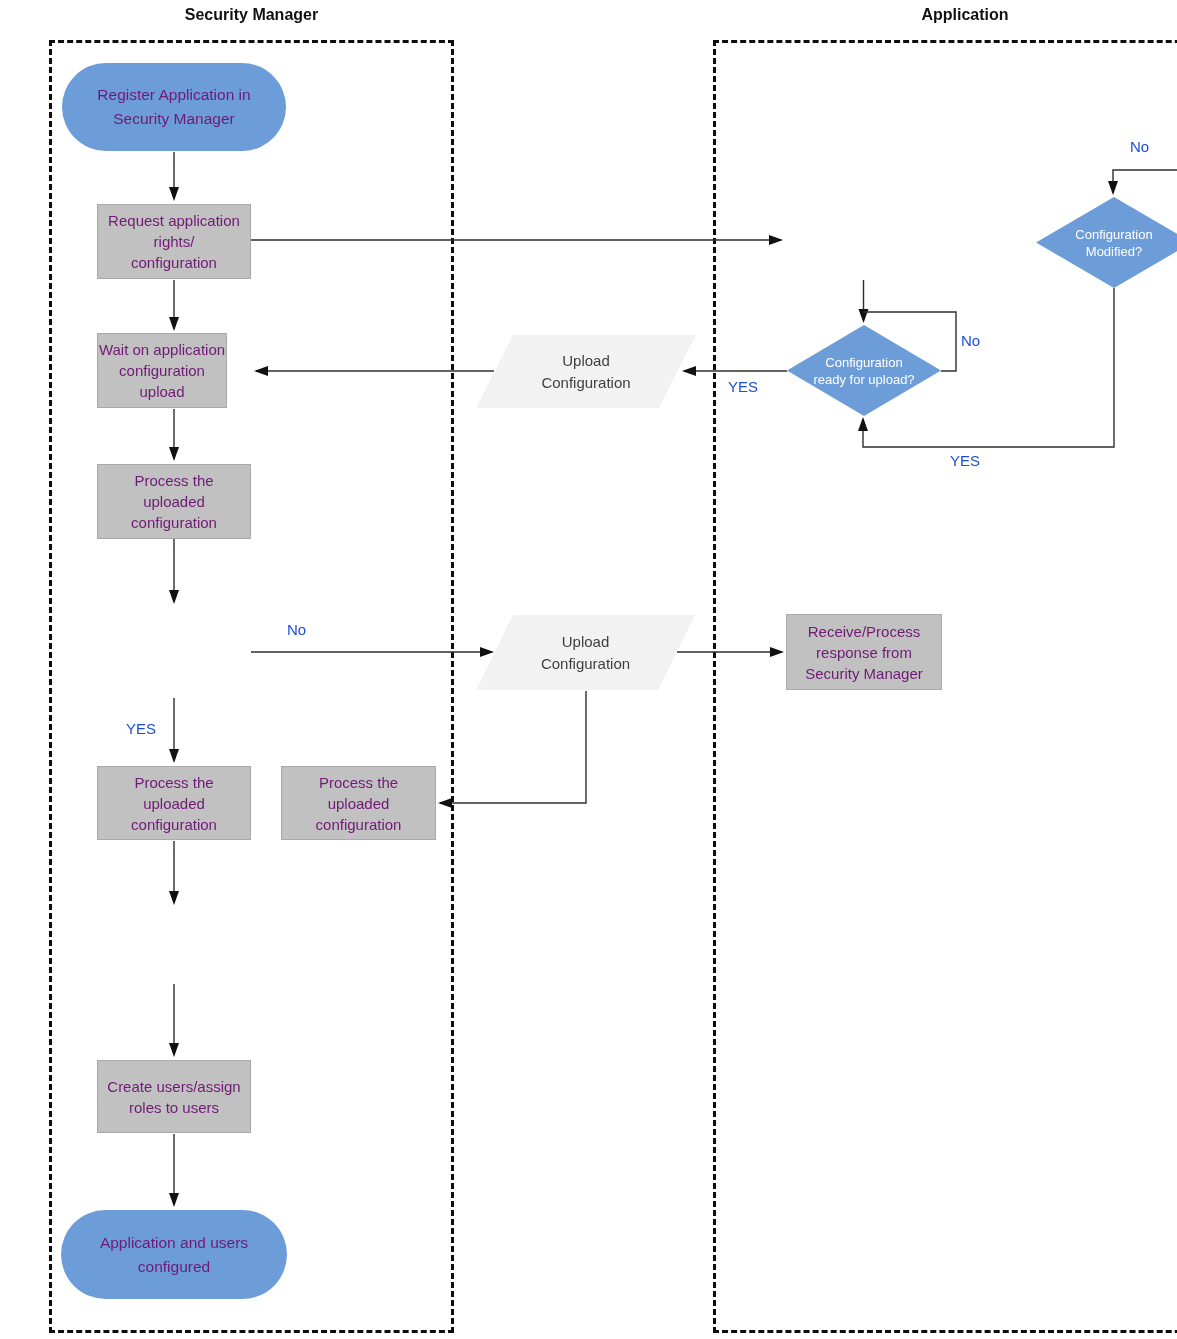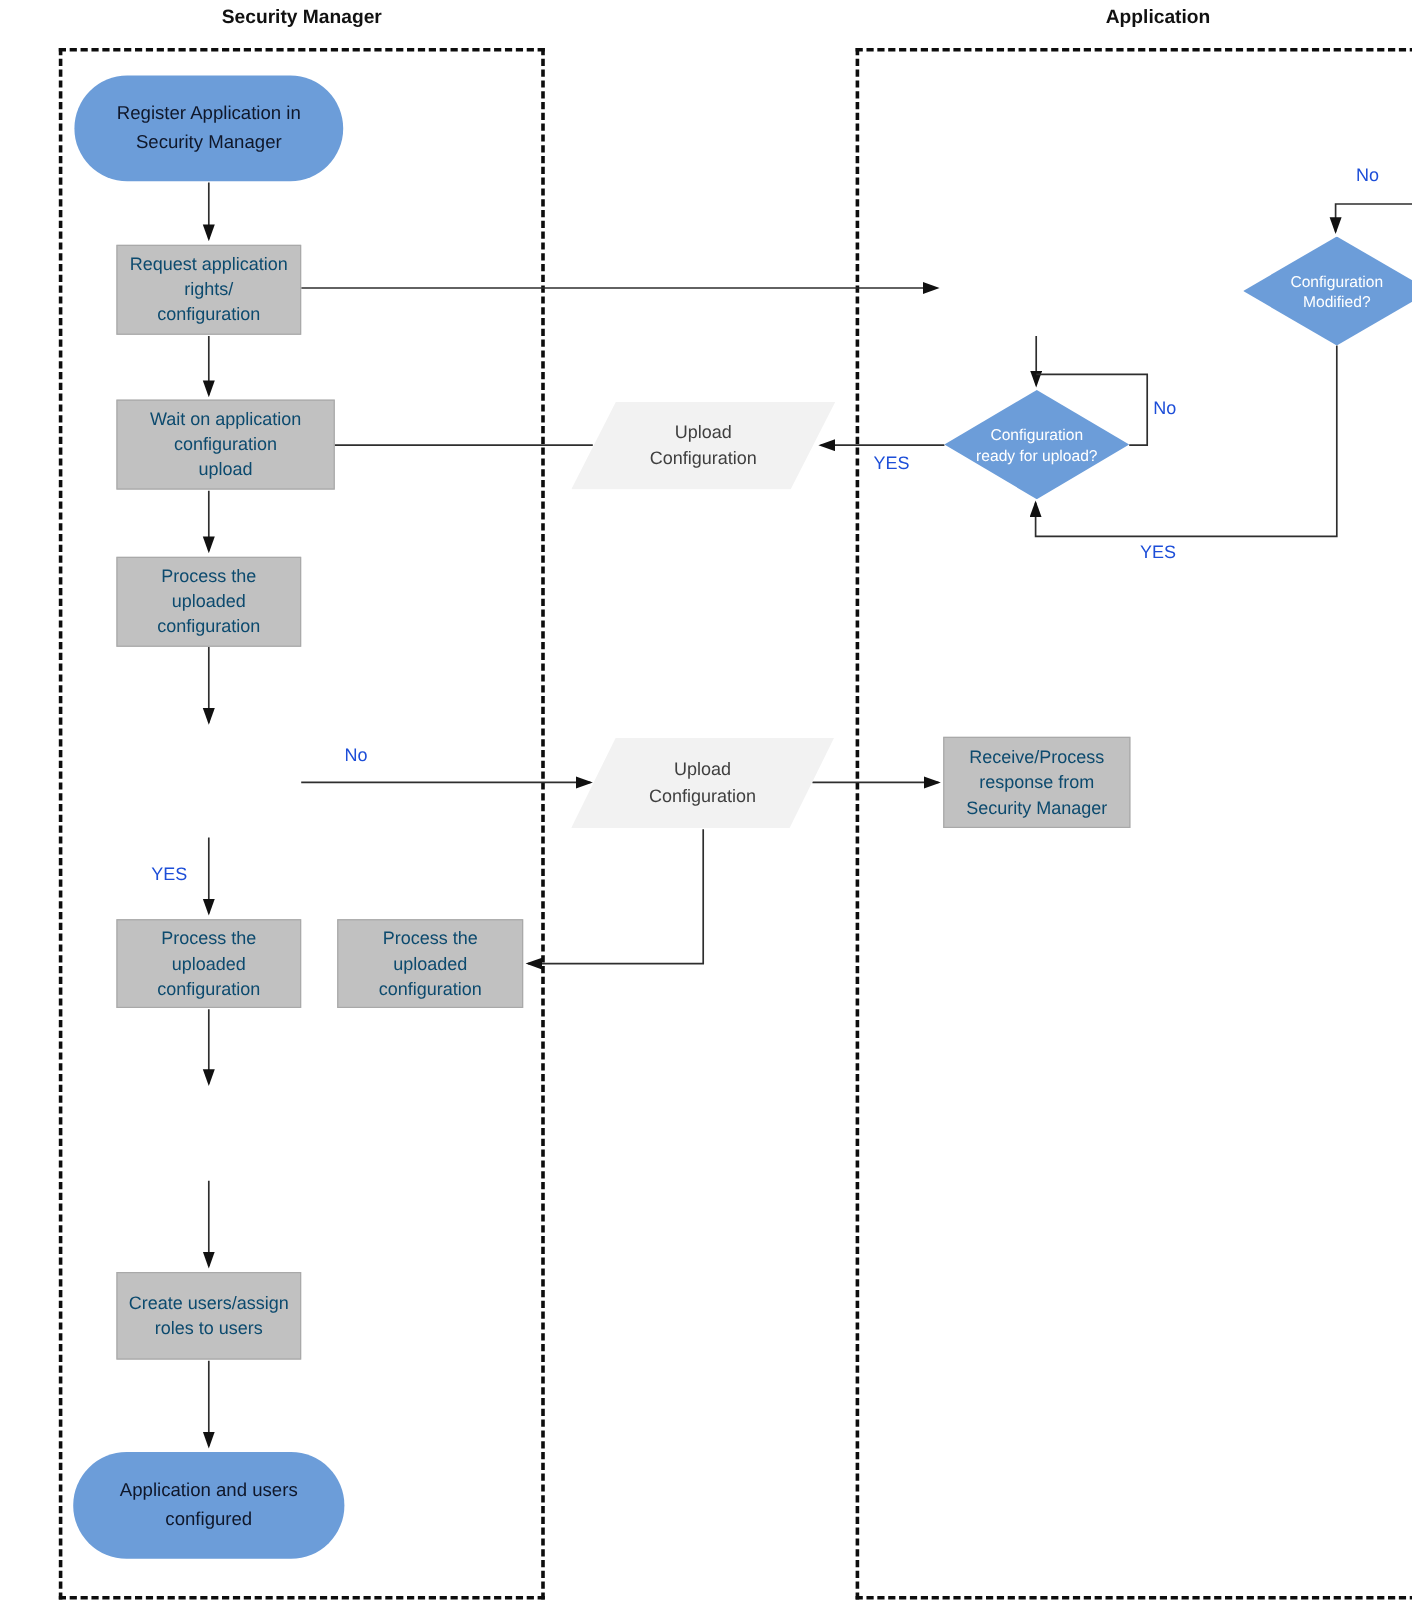--- a/index.html
+++ b/index.html
@@ -30,27 +30,27 @@
     display:flex;
     align-items:center;
     justify-content:center;
     text-align:center;
     white-space:pre-line;
     box-sizing:border-box;
   }
   .box{
     background:#c1c1c1;
     border:1px solid #a9a9a9;
-    color:#0c4a6e;
+    color:#701a75;
     font-size:15px;
     line-height:21px;
   }
   .terminator{
     background:#6c9dd9;
-    color:#0f172a;
+    color:#701a75;
     border-radius:45px;
     font-size:15.5px;
     line-height:24px;
   }
   .diamond{
     background:#6c9dd9;
     color:#ffffff;
     clip-path:polygon(50% 0,100% 50%,50% 100%,0 50%);
     font-size:13px;
     line-height:17px;
@@ -108,21 +108,21 @@
     </g>
   </svg>
 
   <div class="node terminator" style="left:18px;top:63px;width:224px;height:88px;">Register Application in
 Security Manager</div>
 
   <div class="node box" style="left:53px;top:204px;width:154px;height:75px;">Request application
 rights/
 configuration</div>
 
-  <div class="node box" style="left:53px;top:333px;width:182px;height:75px;">Wait on application
+  <div class="node box" style="left:53px;top:333px;width:130px;height:75px;">Wait on application
 configuration
 upload</div>
 
   <div class="node box" style="left:53px;top:464px;width:154px;height:75px;">Process the
 uploaded
 configuration</div>
 
 
   <div class="node box" style="left:53px;top:766px;width:154px;height:74px;">Process the
 uploaded

